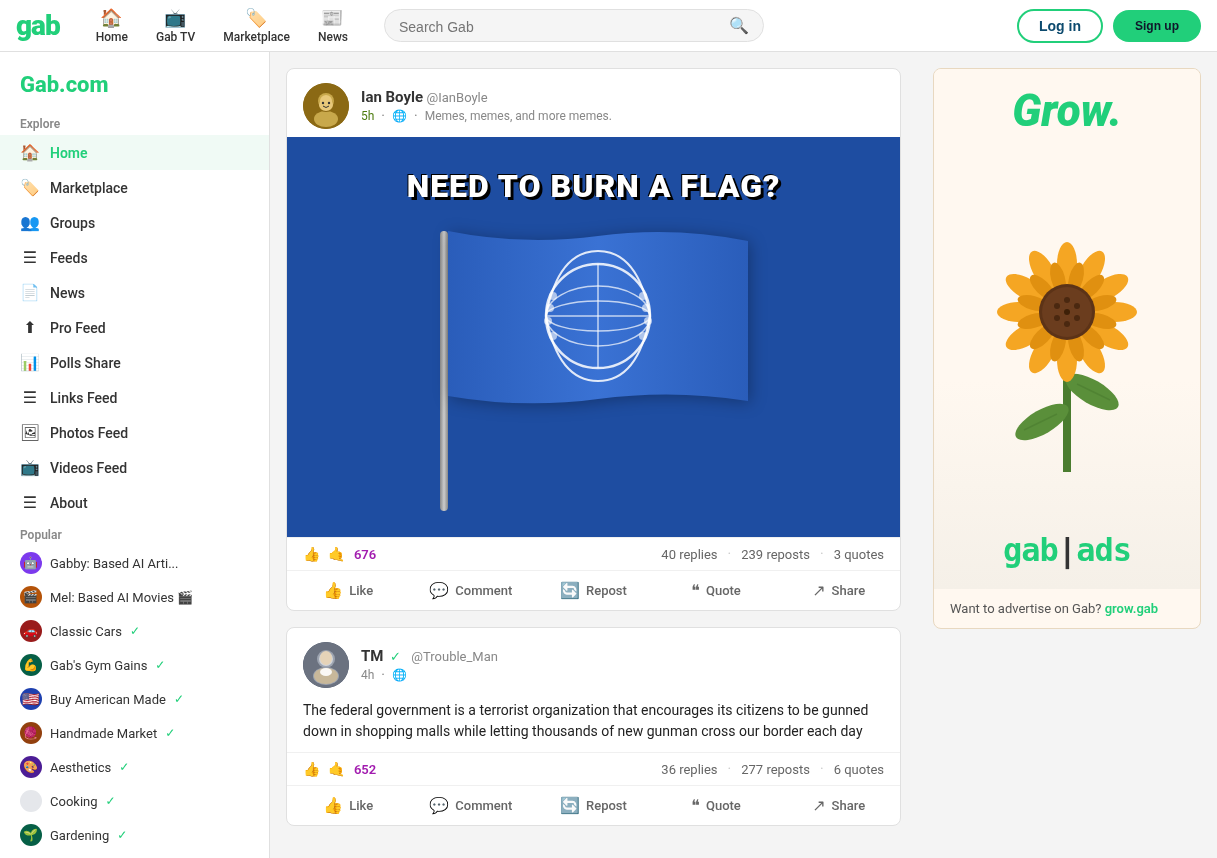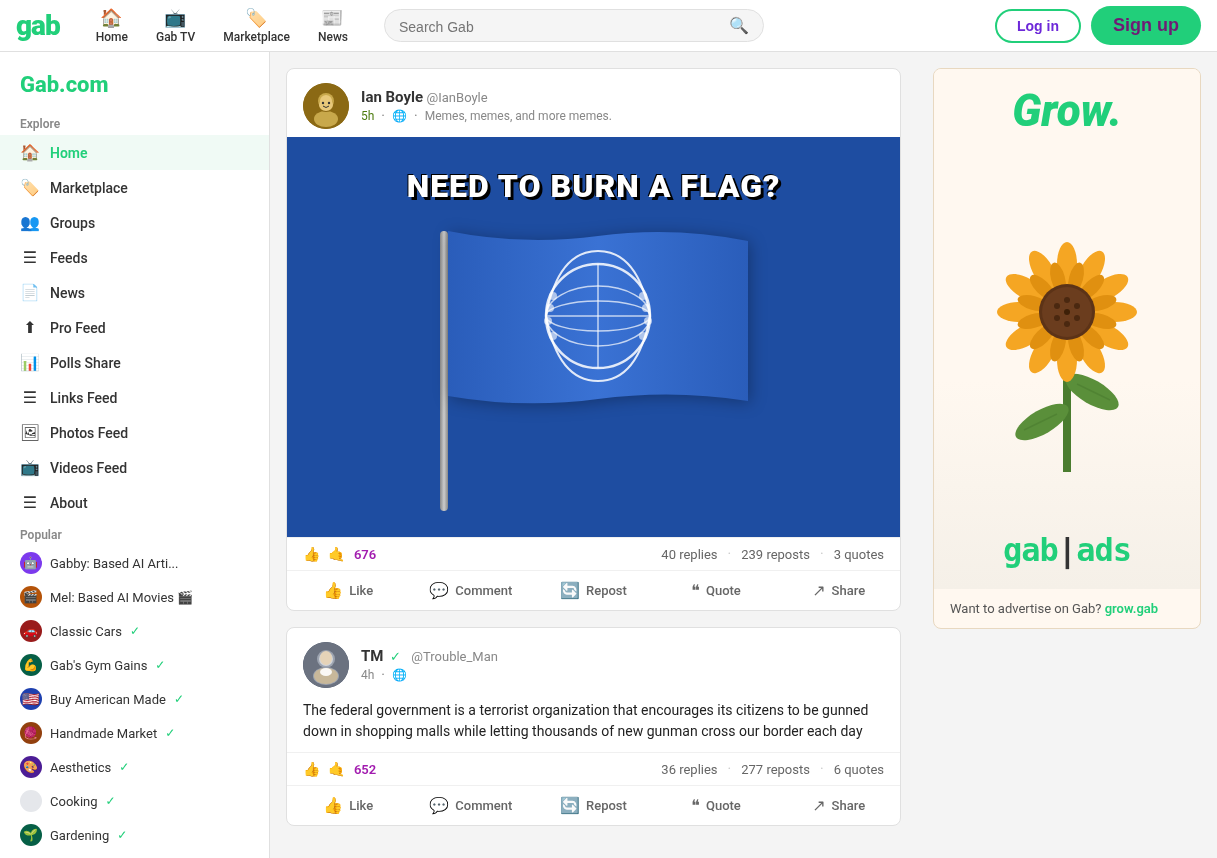--- a/index.html
+++ b/index.html
@@ -21,26 +21,26 @@
     .topnav-icon { font-size: 18px; margin-bottom: 2px; }
     .search-bar {
       flex: 1; max-width: 380px; display: flex; align-items: flex-end;
       background: #f5f5f5; border: 1px solid #e0e0e0; border-radius: 24px;
       padding: 6px 14px; gap: 8px; margin-left: 8px;
     }
     .search-bar input { border: none; background: transparent; outline: none; flex: 1; font-size: 14px; color: #555; }
     .search-icon { color: #21cf7a; font-size: 16px; }
     .topnav-right { margin-left: auto; display: flex; gap: 10px; align-items: center; }
     .btn-login {
-      border: 2px solid #21cf7a; color: #6d28d9; background: #fff;
+      border: 2px solid #21cf7a; color: #0c4a6e; background: #fff;
       padding: 7px 20px; border-radius: 24px; cursor: pointer; font-weight: 600; font-size: 14px;
     }
     .btn-signup {
-      background: #21cf7a; color: #701a75; border: none;
-      padding: 9px 22px; border-radius: 24px; cursor: pointer; font-weight: 600; font-size: 18px;
+      background: #21cf7a; color: #0f172a; border: none;
+      padding: 9px 22px; border-radius: 24px; cursor: pointer; font-weight: 600; font-size: 12px;
     }
 
     
     .layout { display: flex; min-height: calc(100vh - 52px); }
 
     
     .sidebar {
       width: 270px; min-width: 270px; background: #fff;
       border-right: 1px solid #e0e0e0; padding: 16px 0; overflow-y: auto; height: calc(100vh - 52px);
       position: sticky; top: 68px;

